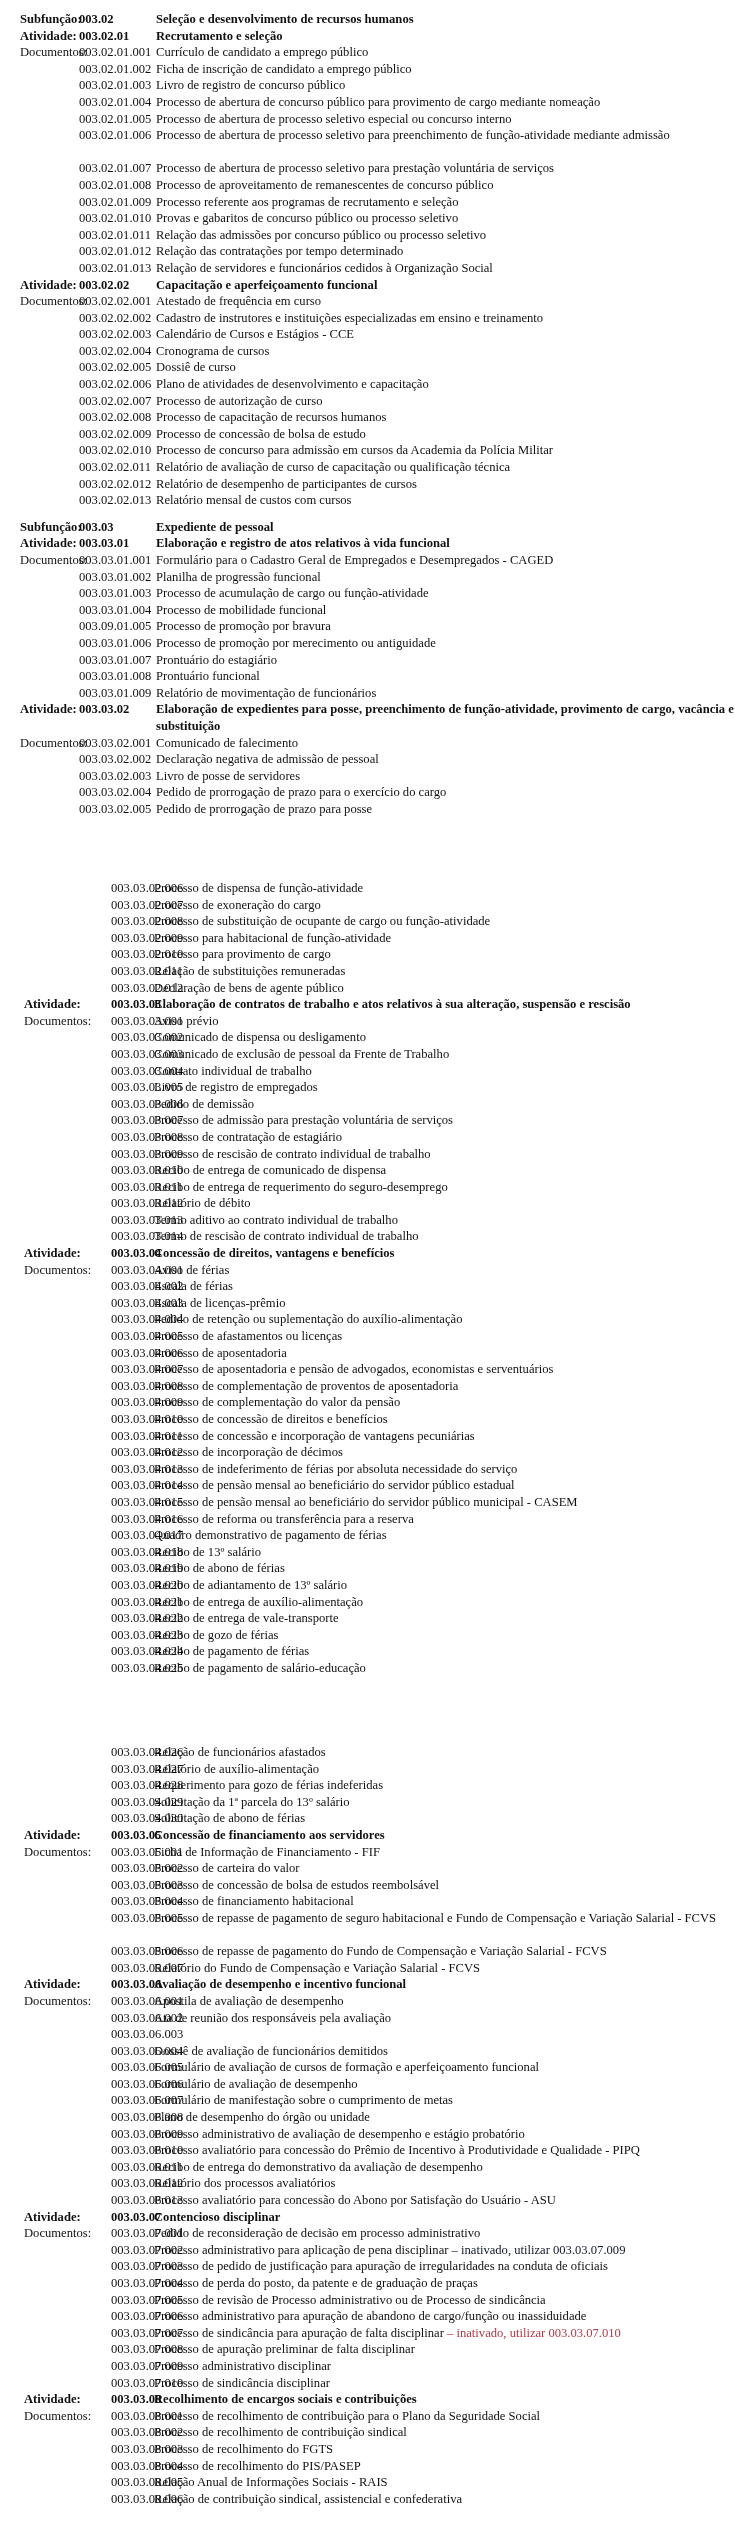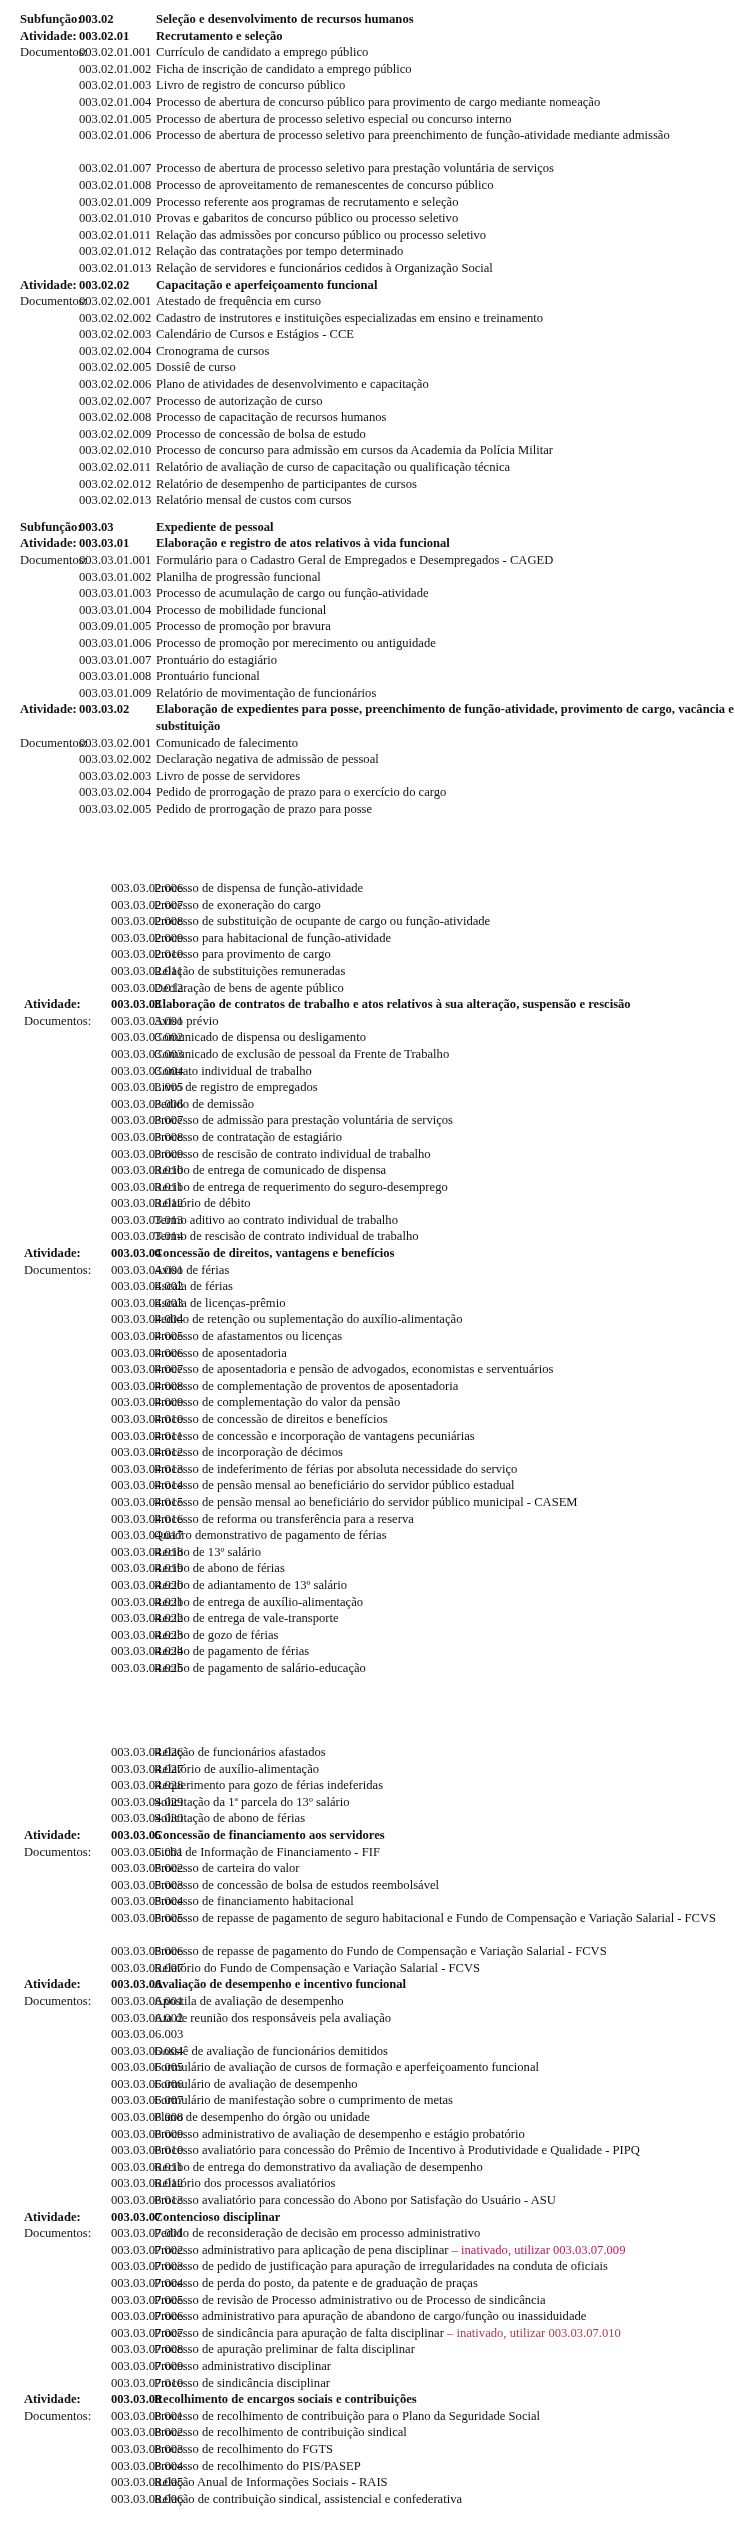--- a/index.html
+++ b/index.html
@@ -555,21 +555,21 @@
       <span class="code">003.03.07</span>
       <span class="txt"><span>Contencioso disciplinar</span></span>
     </div>
     <div class="row">
       <span class="lbl">Documentos:</span>
       <span class="code">003.03.07.001</span>
       <span class="txt"><span>Pedido de reconsideração de decisão em processo administrativo</span></span>
     </div>
     <div class="row">
       <span class="code">003.03.07.002</span>
-      <span class="txt"><span>Processo administrativo para aplicação de pena disciplinar</span><span class="note" style="color: #be185d;"> – inativado, utilizar 003.03.07.009</span></span>
+      <span class="txt"><span>Processo administrativo para aplicação de pena disciplinar</span><span class="note" style="color: #0f172a;"> – inativado, utilizar 003.03.07.009</span></span>
     </div>
     <div class="row">
       <span class="code">003.03.07.003</span>
       <span class="txt"><span>Processo de pedido de justificação para apuração de irregularidades na conduta de oficiais</span></span>
     </div>
     <div class="row">
       <span class="code">003.03.07.004</span>
       <span class="txt"><span>Processo de perda do posto, da patente e de graduação de praças</span></span>
     </div>
     <div class="row">

